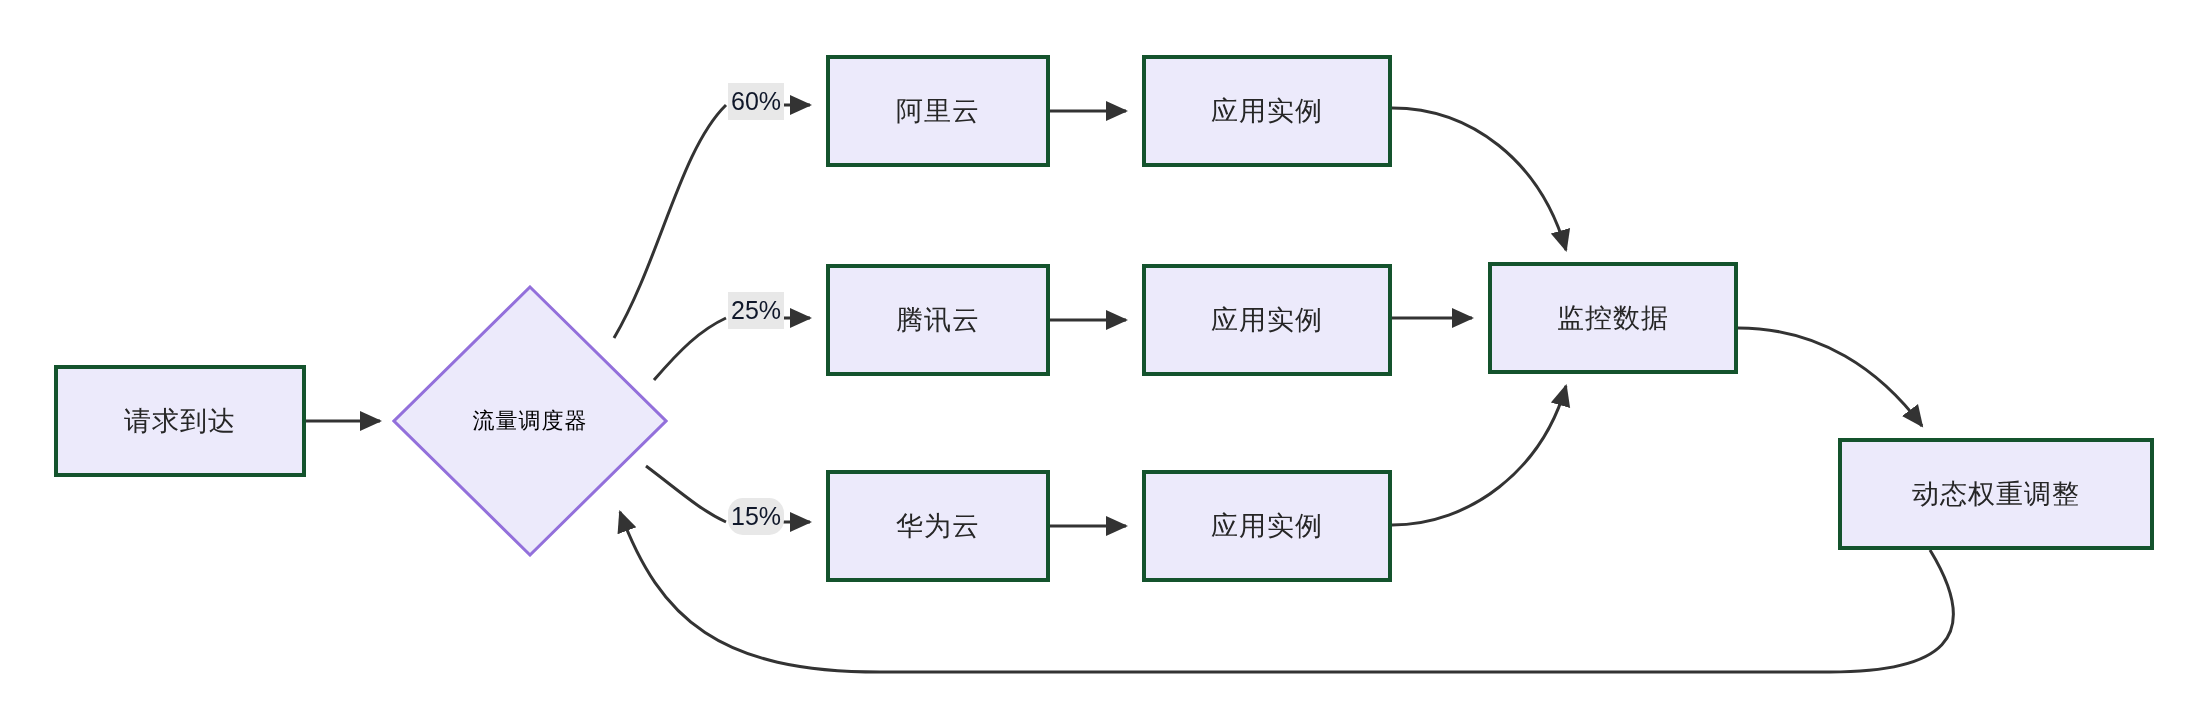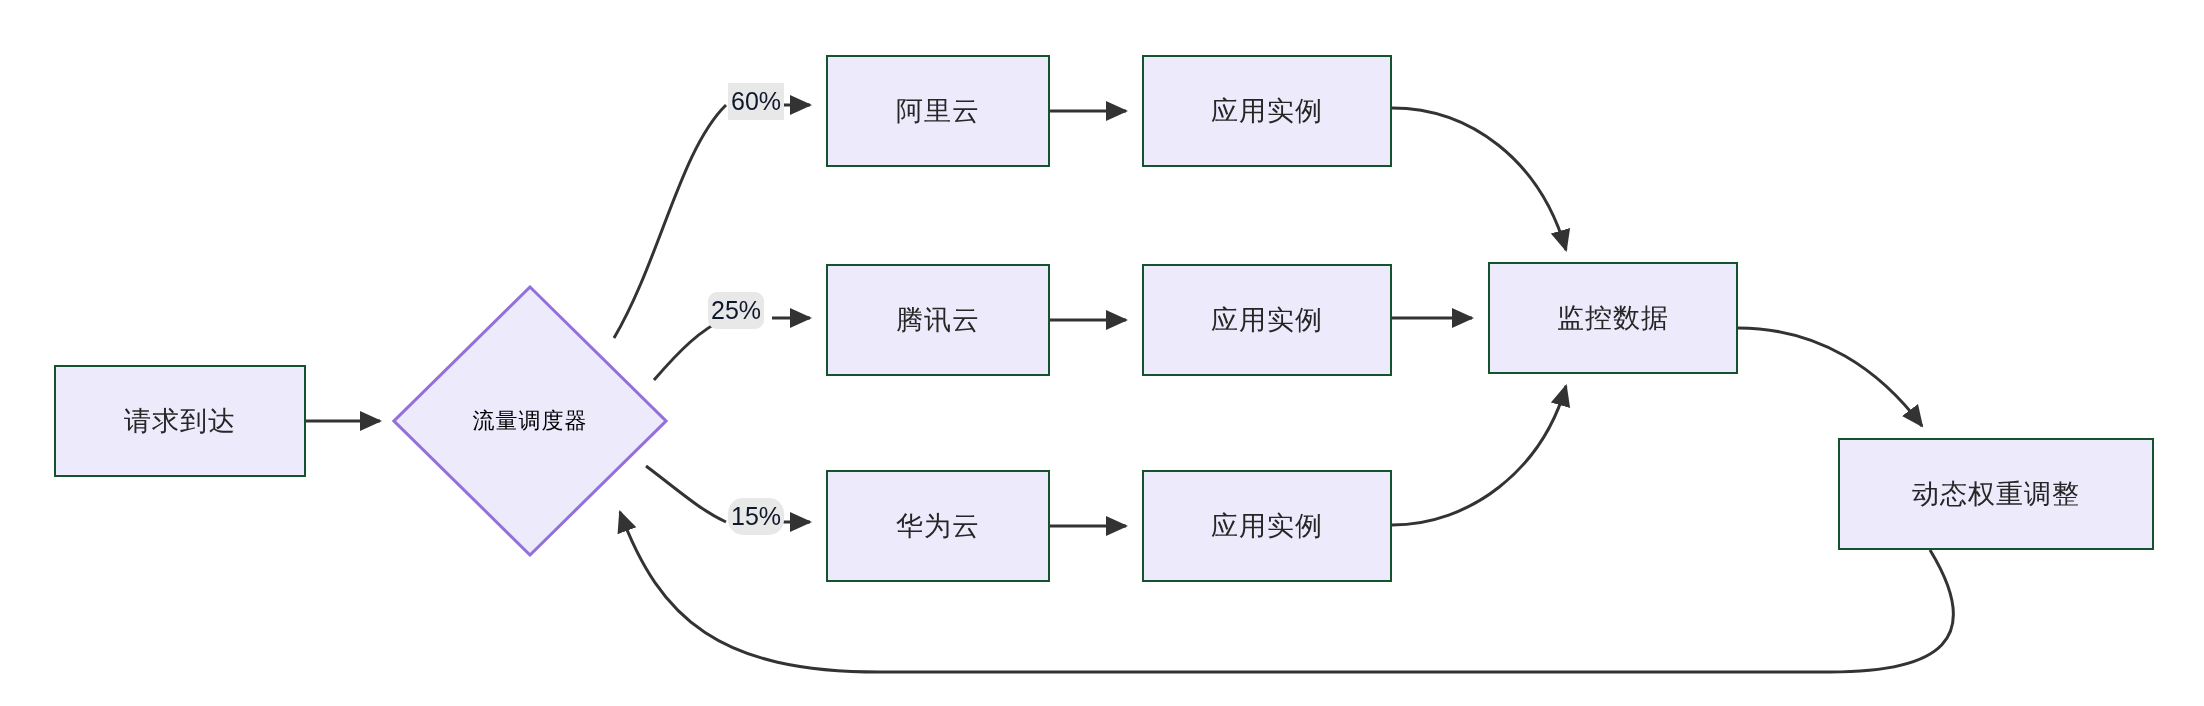--- a/index.html
+++ b/index.html
@@ -27,21 +27,21 @@
     width: 2204px;
     height: 706px;
   }
   .node {
     position: absolute;
     box-sizing: border-box;
     display: flex;
     align-items: center;
     justify-content: center;
     background: #ECEAFB;
-    border: 2px solid #14532d;
+    border: 4px solid #14532d;
     color: #262626;
     font-size: 27px;
     line-height: 1.2;
     letter-spacing: 1px;
     white-space: nowrap;
     z-index: 3;
   }
   .node-label {
     pointer-events: none;
   }
@@ -178,17 +178,17 @@
   <div class="node" style="left:1838px; top:438px; width:316px; height:112px;">
     <span class="node-label">动态权重调整</span>
   </div>
 
   <div class="node" style="left:1488px; top:262px; width:250px; height:112px;">
     <span class="node-label">监控数据</span>
   </div>
 
   <div class="edge-label" style="left:728px; top:83px;">60%</div>
 
-  <div class="edge-label" style="left:708px; top:292px;border-radius:9px;">25%</div>
+  <div class="edge-label" style="left:728px; top:292px;">25%</div>
 
   <div class="edge-label" style="left:728px; top:498px;border-radius:15px;">15%</div>
 
 </div>
 
 </body></html>

